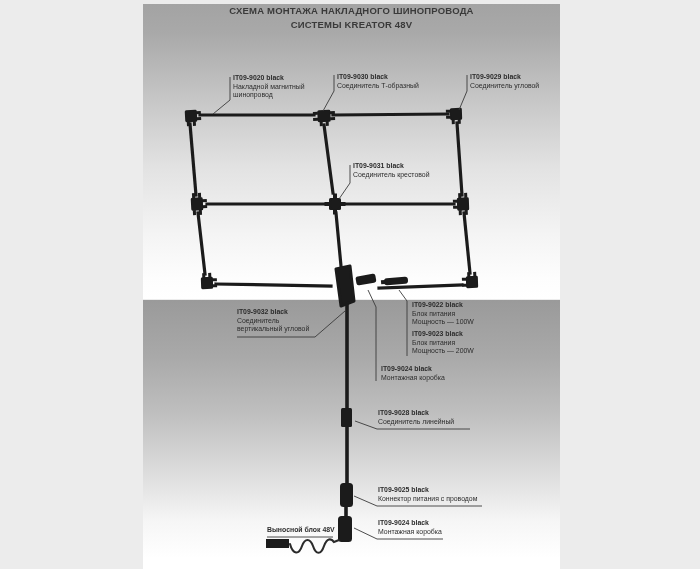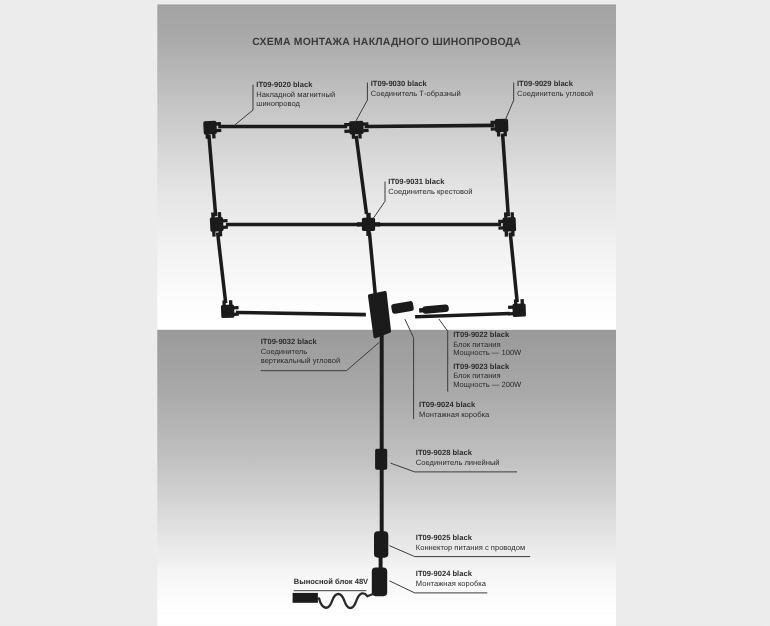--- a/index.html
+++ b/index.html
@@ -3,21 +3,21 @@
 <meta charset="utf-8">
 <style>
   html,body{margin:0;padding:0;background:#ececec;font-family:"Liberation Sans",sans-serif;}
   .stage{position:relative;width:700px;height:569px;background:#ececec;overflow:hidden;}
   .photo{position:absolute;left:143px;width:417px;}
   .photo.upper{top:4px;height:295px;
     background:linear-gradient(180deg,#a3a3a3 0%,#a9a9a9 10%,#c6c6c6 32%,#e2e2e2 55%,#f4f4f4 78%,#fdfdfd 93%,#ffffff 100%);}
   .photo.lower{top:300px;height:258px;
     background:linear-gradient(180deg,#9a9a9a 0%,#a9a9a9 22%,#c0c0c0 45%,#dedede 68%,#f6f6f6 86%,#ffffff 100%);}
   .photo.lower::after{content:"";position:absolute;left:0;right:0;top:258px;height:11px;background:#fff;}
-  .title{position:absolute;left:143px;top:32px;width:417px;text-align:center;
+  .title{position:absolute;left:143px;top:4px;width:417px;text-align:center;
     font-size:9.5px;font-weight:bold;line-height:14px;color:#3a3a3a;letter-spacing:.2px;}
   svg{position:absolute;left:0;top:0;}
   .lbl{position:absolute;font-size:6.9px;line-height:8.6px;color:#2c2c2c;white-space:nowrap;}
   .lbl span{display:block;}
   .lbl .code{font-weight:bold;}
   .lbl.single{font-weight:bold;}
   .ink{fill:#1b1b1b;}
   .track{stroke:#1b1b1b;stroke-width:3.2;fill:none;stroke-linecap:square;}
   .wall-track{stroke:#1b1b1b;stroke-width:3.6;fill:none;stroke-linecap:square;}
   .leader{stroke:#3a3a3a;stroke-width:0.9;fill:none;}
@@ -26,20 +26,21 @@
 </head>
 <body>
 
 <div class="stage">
 
   <div class="photo upper"></div>
   <div class="photo lower"></div>
 
   <div class="title">
     <div>СХЕМА  МОНТАЖА НАКЛАДНОГО ШИНОПРОВОДА</div>
+    <div>СИСТЕМЫ KREATOR 48V</div>
   </div>
 
   <svg width="700" height="569" viewBox="0 0 700 569">
 
     <g>
       <line class="track" x1="200" y1="115" x2="314" y2="115"></line>
       <line class="track" x1="333" y1="115" x2="448" y2="114"></line>
       <line class="track" x1="207" y1="204" x2="325" y2="204"></line>
       <line class="track" x1="346" y1="204" x2="454" y2="204"></line>
       <line class="track" x1="216" y1="284" x2="331" y2="286"></line>

